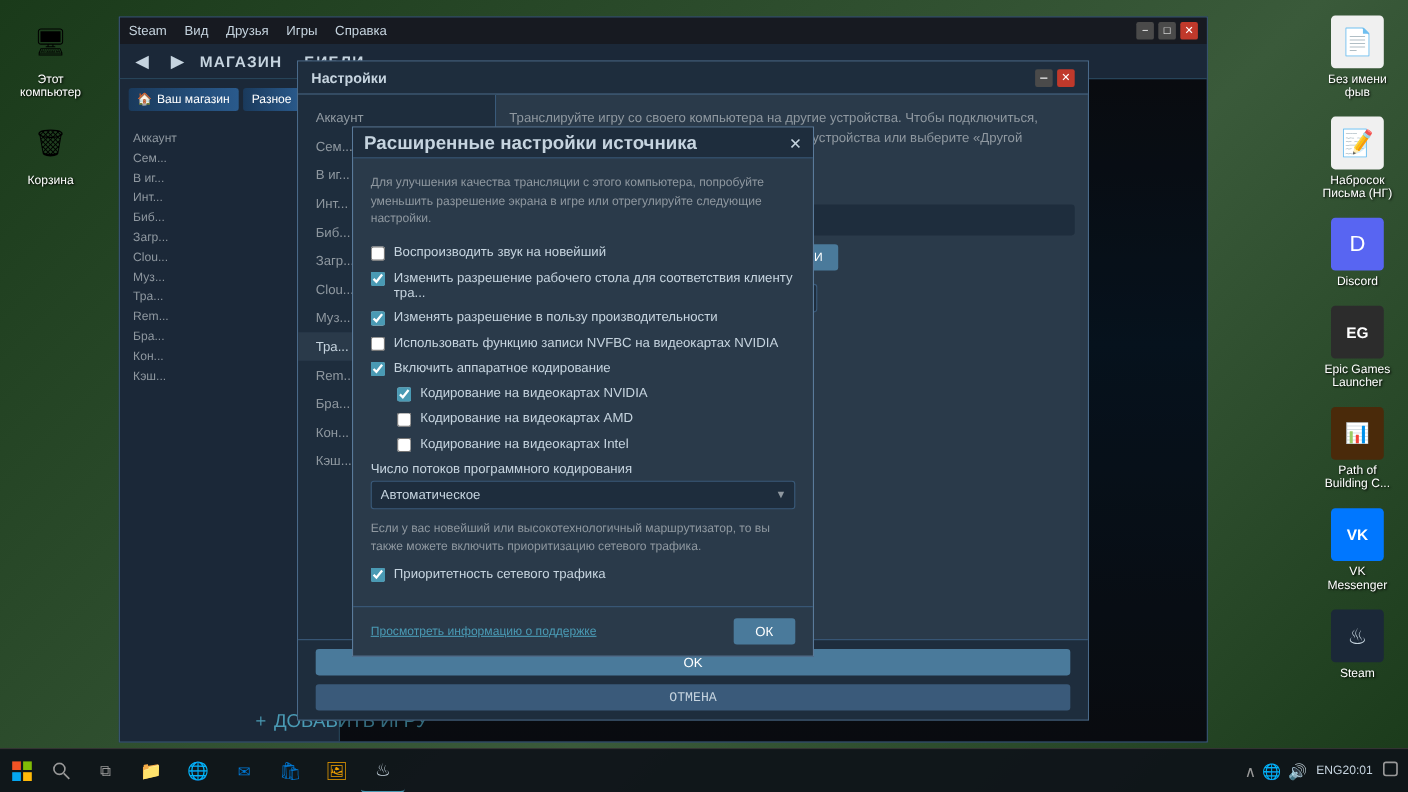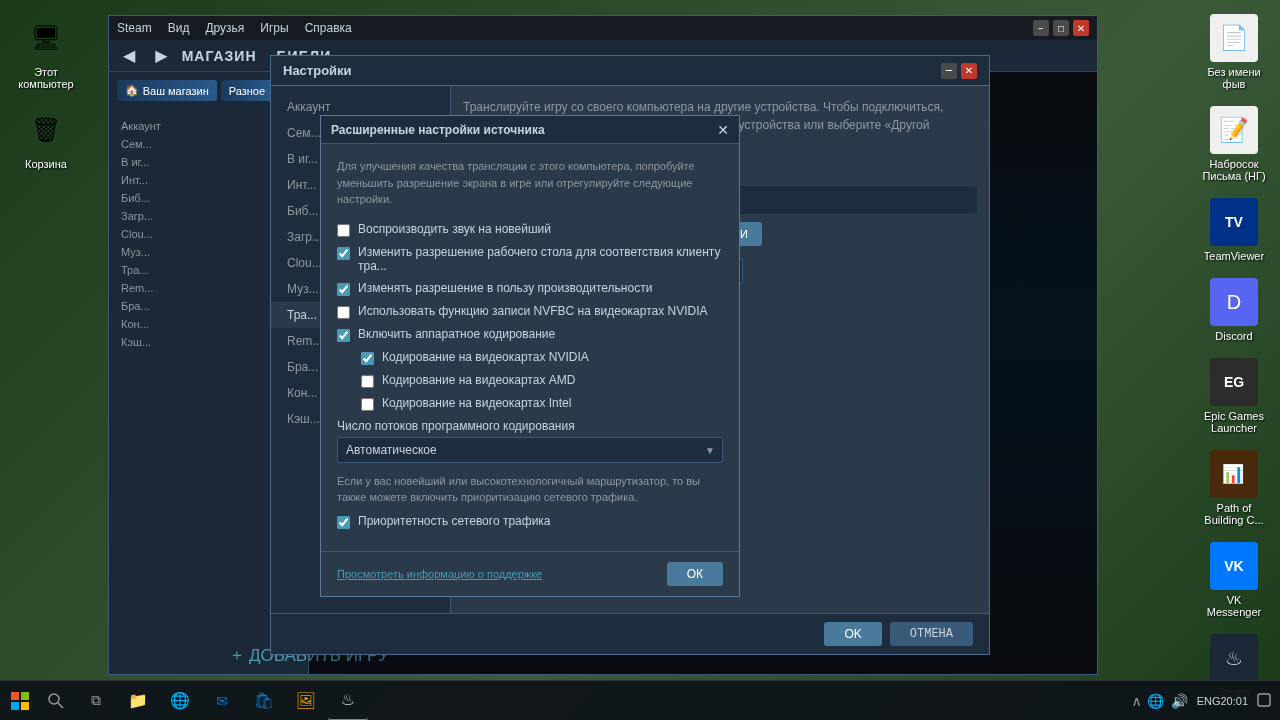--- a/index.html
+++ b/index.html
@@ -286,20 +286,21 @@
       cursor: pointer;
       font-size: 11px;
     }
     .dialog-footer {
       display: flex;
       justify-content: flex-end;
       gap: 8px;
       padding: 8px 16px;
       background: #1e2d3d;
       border-top: 1px solid #3a5a7a;
+      flex-direction: column;
     }
     .btn-ok {
       background: #4a7a9b;
       color: white;
       border: none;
       padding: 5px 20px;
       border-radius: 3px;
       cursor: pointer;
       font-size: 12px;
     }
@@ -330,21 +331,21 @@
       background: #1e2d3d;
       height: 28px;
       display: flex;
       align-items: center;
       padding: 0 10px;
       justify-content: space-between;
       border-bottom: 1px solid #3a5a7a;
     }
     .adv-title {
       color: #c6d4df;
-      font-size: 12px;
+      font-size: 17px;
       font-weight: bold;
     }
     .adv-close {
       color: #c6d4df;
       cursor: pointer;
       font-size: 14px;
       background: none;
       border: none;
     }
     .adv-body {
@@ -553,24 +554,20 @@
   </div>
 
   <div class="desktop-icons">
     <div class="desktop-icon">
       <div class="icon-img" style="background:#f0f0f0;color:#333;">📄</div>
       <div class="icon-label">Без имени фыв</div>
     </div>
     <div class="desktop-icon">
       <div class="icon-img" style="background:#f0f0f0;color:#333;">📝</div>
       <div class="icon-label">Набросок Письма (НГ)</div>
-    </div>
-    <div class="desktop-icon">
-      <div class="icon-img teamviewer-icon" style="color:white;font-size:14px;font-weight:bold;">TV</div>
-      <div class="icon-label">TeamViewer</div>
     </div>
     <div class="desktop-icon">
       <div class="icon-img discord-icon" style="color:white;font-size:20px;">D</div>
       <div class="icon-label">Discord</div>
     </div>
     <div class="desktop-icon">
       <div class="icon-img epic-icon" style="color:white;font-size:14px;font-weight:bold;">EG</div>
       <div class="icon-label">Epic Games Launcher</div>
     </div>
     <div class="desktop-icon">

